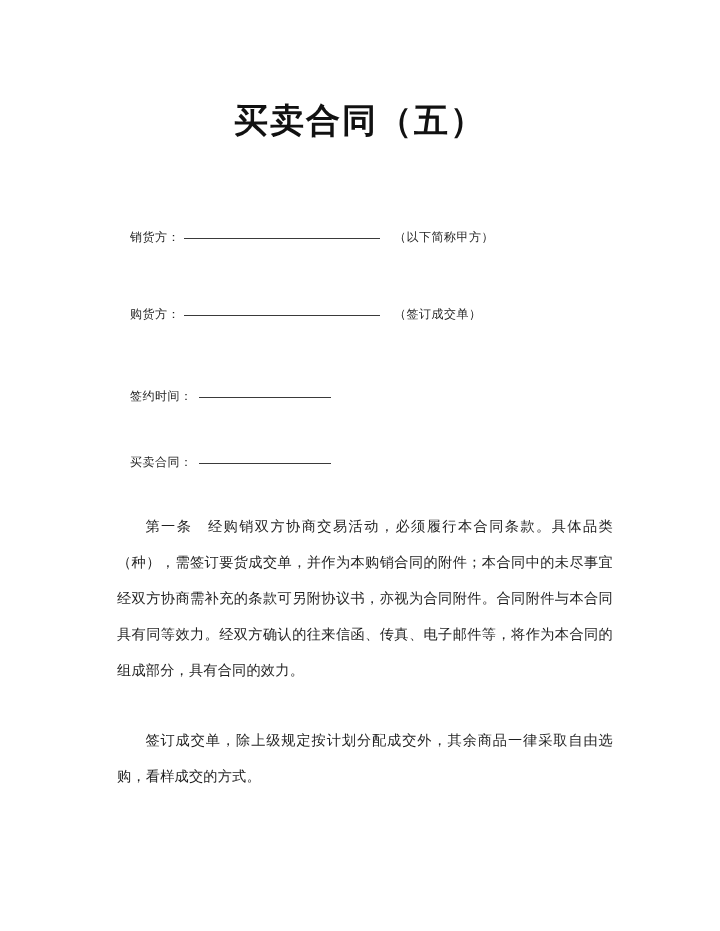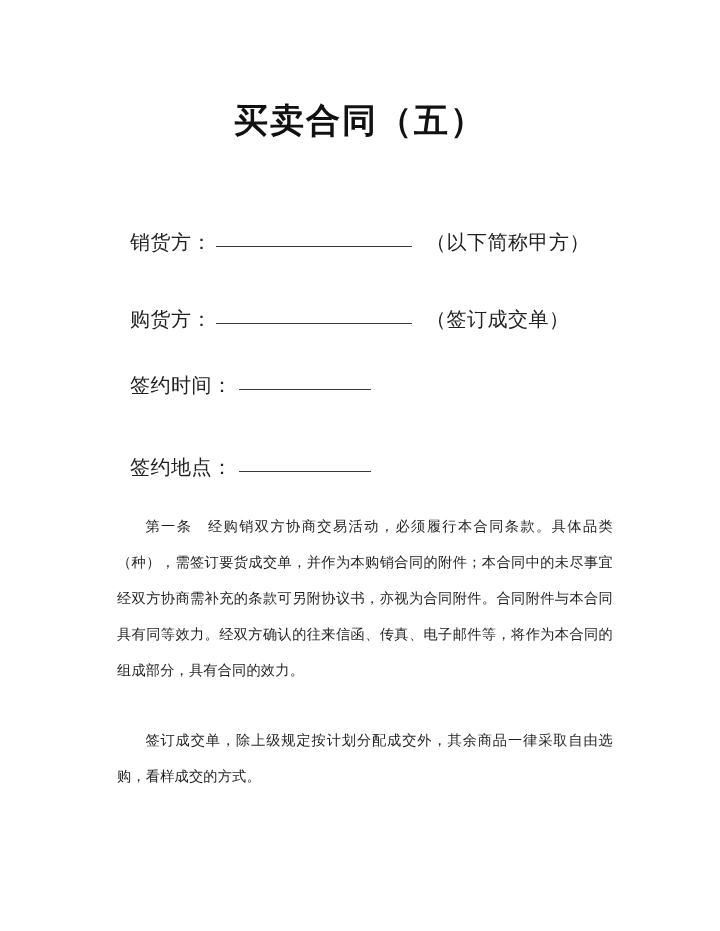--- a/index.html
+++ b/index.html
@@ -38,21 +38,21 @@
     line-height: 1.25;
     white-space: nowrap;
   }
 
   
   .field-row {
     position: absolute;
     left: 130px;
     display: flex;
     align-items: baseline;
-    font-size: 20px;
+    font-size: 12px;
     color: #1f1f1f;
     white-space: nowrap;
     letter-spacing: 0.5px;
     text-align: right;
   }
   .field-label {
     flex: none;
   }
   .field-rule {
     display: inline-block;
@@ -64,21 +64,21 @@
   }
   .field-rule.long  { width: 196px; margin: 0 4px 0 4px; }
   .field-rule.short { width: 132px; margin: 0 4px 0 6px; }
   .field-suffix {
     flex: none;
     margin-left: 10px;
   }
 
   #row-seller   { top: 229px; }
   #row-buyer    { top: 306px; }
-  #row-date     { top: 372px; }
+  #row-date     { top: 388px; }
   #row-place    { top: 454px; }
 
   
   .body-block {
     position: absolute;
     left: 117px;
     width: 496px;
     font-size: 14.2px;
     line-height: 36px;
     color: #1f1f1f;
@@ -113,21 +113,21 @@
     <span class="field-suffix">（签订成交单）</span>
   </div>
 
   <div class="field-row" id="row-date">
     <span class="field-label">签约时间：</span>
     <span class="field-rule short"></span>
     <span class="field-suffix"></span>
   </div>
 
   <div class="field-row" id="row-place">
-    <span class="field-label">签约地点：</span>
+    <span class="field-label">买卖合同：</span>
     <span class="field-rule short"></span>
     <span class="field-suffix"></span>
   </div>
 
   <div class="body-block" id="para-2">
     <p class="para">签订成交单，除上级规定按计划分配成交外，其余商品一律采取自由选购，看样成交的方式。</p>
   </div>
 
   <div class="body-block" id="para-1">
     <p class="para">第一条　经购销双方协商交易活动，必须履行本合同条款。具体品类（种），需签订要货成交单，并作为本购销合同的附件；本合同中的未尽事宜经双方协商需补充的条款可另附协议书，亦视为合同附件。合同附件与本合同具有同等效力。经双方确认的往来信函、传真、电子邮件等，将作为本合同的组成部分，具有合同的效力。</p>

